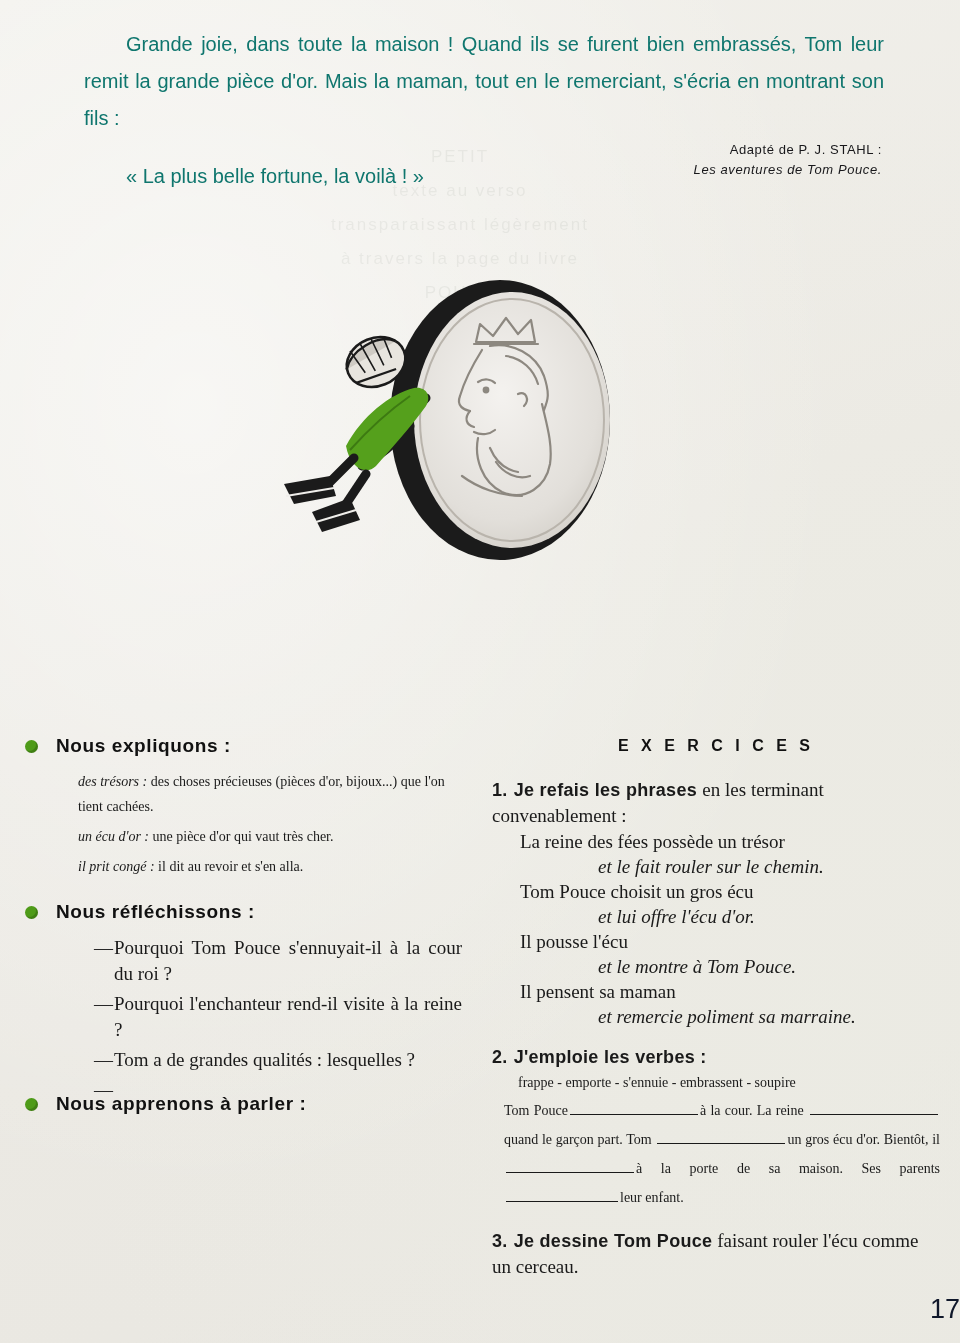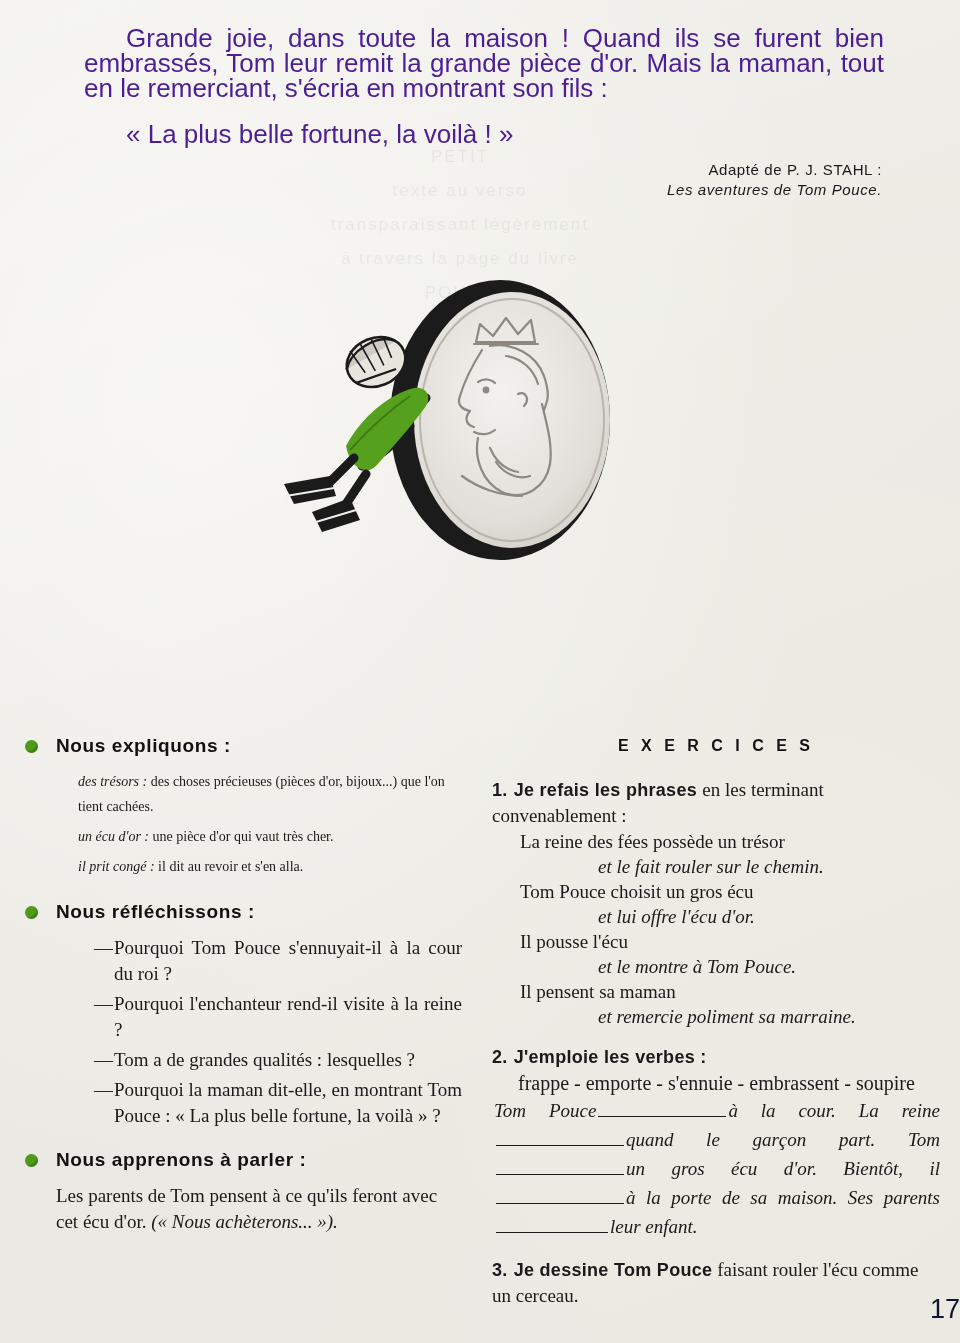--- a/index.html
+++ b/index.html
@@ -41,42 +41,42 @@
   }
   .ghost .gl { display: block; text-align: center; }
 
   
   .story {
     position: absolute;
     left: 84px;
     top: 26px;
     width: 800px;
     font-family: "Liberation Sans", sans-serif;
-    font-size: 26px;
-    line-height: 25px;
-    color: #4c1d95;
+    font-size: 20px;
+    line-height: 37px;
+    color: #0f766e;
   }
   .story p {
     margin: 0;
     text-align: justify;
   }
   .story .indent { text-indent: 42px; }
   .story .quote {
     margin-top: 21px;
     text-indent: 42px;
     text-align: left;
   }
   .credit {
     position: absolute;
     right: 78px;
-    top: 160px;
+    top: 140px;
     width: 320px;
     text-align: right;
     font-family: "Liberation Sans", sans-serif;
-    font-size: 15px;
+    font-size: 13px;
     line-height: 20px;
     letter-spacing: 0.6px;
     color: #18181b;
   }
   .credit .italic { font-style: italic; }
 
   
   .illustration {
     position: absolute;
     left: 250px;
@@ -189,29 +189,28 @@
   }
   .ex-body { margin-left: 28px; font-family: Liberation Serif, serif; }
   .ex-body .line { display: block; }
   .ex-body .answer {
     display: block;
     font-style: italic;
     margin-left: 78px;
   }
   .verbs {
     margin-left: 26px;
-    font-size: 20px;
+    font-size: 14px;
     line-height: 26px;
   }
   .fill {
-    margin-left: 2px;
-    font-size: 19px;
+    margin-left: 12px;
+    font-size: 14px;
     line-height: 29px;
     text-align: justify;
-    font-style: italic;
   }
   .blank {
     display: inline-block;
     border-bottom: 1px solid #1a1a1a;
     width: 128px;
     vertical-align: baseline;
     margin: 0 2px;
   }
   .blank.short { width: 112px; }
   .page-number {
@@ -336,31 +335,28 @@
 
     <h2 class="section-head">
       <span class="bullet"></span>
       <span>Nous réfléchissons :</span>
     </h2>
 
     <ul class="questions">
       <li><span class="dash">—</span><span>Pourquoi Tom Pouce s'ennuyait-il à la cour du roi ?</span></li>
       <li><span class="dash">—</span><span>Pourquoi l'enchanteur rend-il visite à la reine ?</span></li>
       <li><span class="dash">—</span><span>Tom a de grandes qualités : lesquelles ?</span></li>
-      <li><span class="dash">—</span><span>Pourquoi la maman dit-elle, en montrant Tom Pouce : « La plus belle fortune, la voilà » ?</span></li>
+      <li><span class="dash">—</span></li>
     </ul>
 
     <h2 class="section-head">
       <span class="bullet"></span>
       <span>Nous apprenons à parler :</span>
     </h2>
 
-    <p class="speak">
-      <span>Les parents de Tom pensent à ce qu'ils feront avec cet écu d'or. </span><span class="italic">(« Nous achèterons... »).</span>
-    </p>
   </div>
 
   <div class="col-right">
 
     <div class="exercices-title">E X E R C I C E S</div>
 
     <div class="ex">
       <div class="ex-head">
         <span class="num">1.</span><span>Je refais les phrases</span>
         <span class="plain">en les terminant convenablement :</span>

